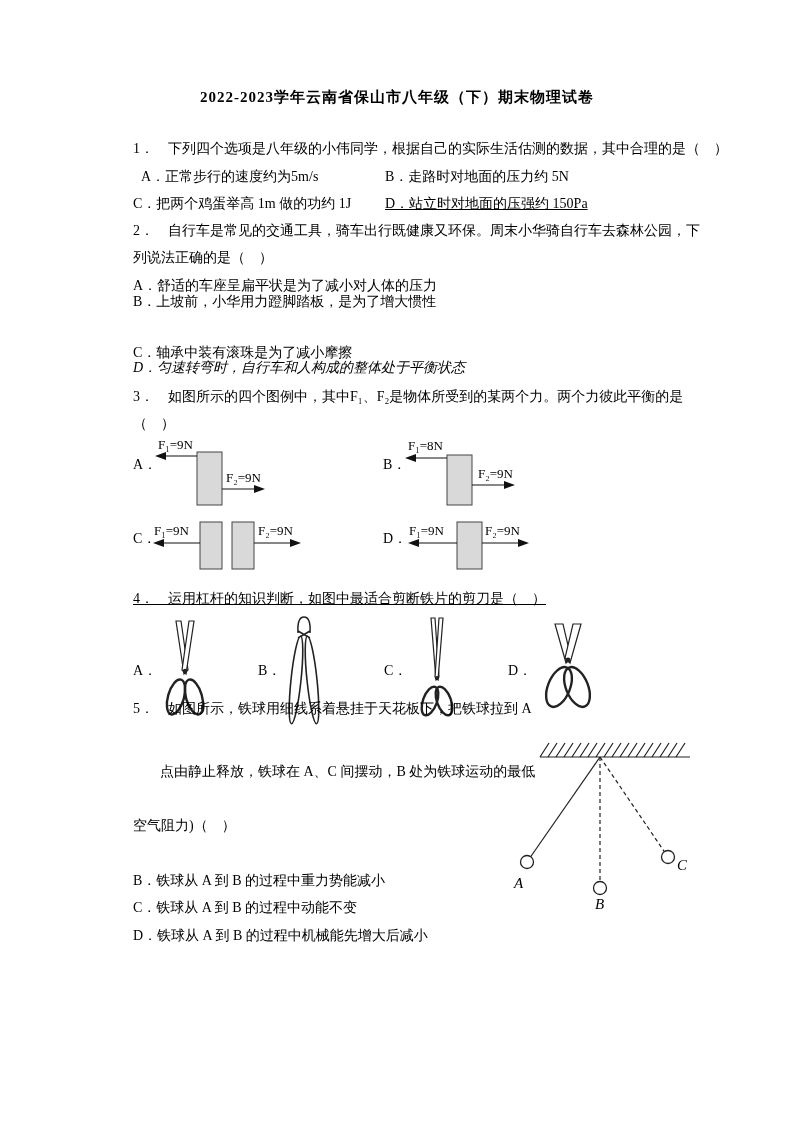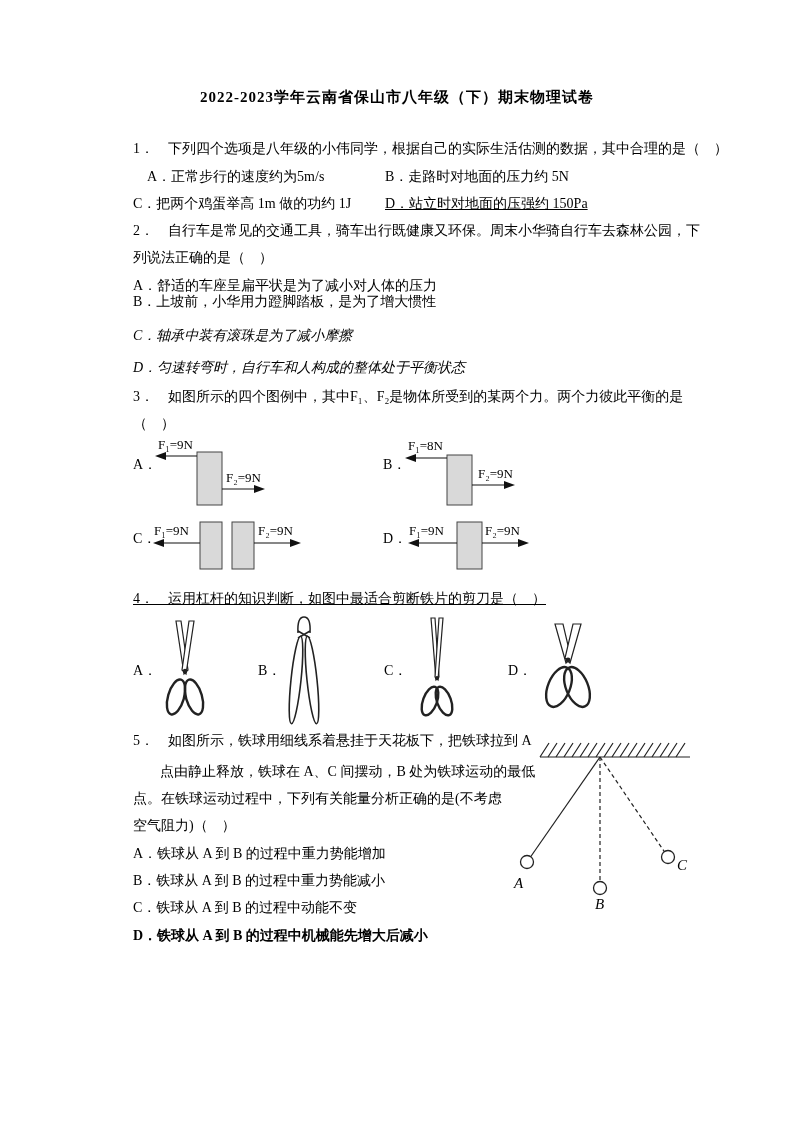--- a/index.html
+++ b/index.html
@@ -29,30 +29,30 @@
   .plabel{ font-family:"Liberation Serif","DejaVu Serif",serif; font-size:15px; font-style:italic; fill:#000; }
 </style>
 </head>
 <body>
 
 <div class="page">
 
   <div class="title">2022-2023学年云南省保山市八年级（下）期末物理试卷</div>
 
   <div class="t" style="left:133px; top:140px;">1．　下列四个选项是八年级的小伟同学，根据自己的实际生活估测的数据，其中合理的是（　）</div>
-  <div class="t" style="left:147px; top:168px;">A．正常步行的速度约为5m/s</div>
+  <div class="t" style="left:141px; top:168px;">A．正常步行的速度约为5m/s</div>
   <div class="t" style="left:385px; top:168px;">B．走路时对地面的压力约 5N</div>
   <div class="t" style="left:133px; top:195px;">C．把两个鸡蛋举高 1m 做的功约 1J</div>
   <div class="t" style="left:385px; top:195px;text-decoration:underline;">D．站立时对地面的压强约 150Pa</div>
 
   <div class="t" style="left:133px; top:222px;">2．　自行车是常见的交通工具，骑车出行既健康又环保。周末小华骑自行车去森林公园，下</div>
   <div class="t" style="left:133px; top:249px;">列说法正确的是（　）</div>
   <div class="t" style="left:133px; top:277px;">A．舒适的车座呈扁平状是为了减小对人体的压力</div>
   <div class="t" style="left:133px; top:293px;">B．上坡前，小华用力蹬脚踏板，是为了增大惯性</div>
-  <div class="t" style="left:133px; top:327px;font-style:italic;">C．轴承中装有滚珠是为了减小摩擦</div>
+  <div class="t" style="left:133px; top:344px;">C．轴承中装有滚珠是为了减小摩擦</div>
   <div class="t" style="left:133px; top:359px;font-style:italic;">D．匀速转弯时，自行车和人构成的整体处于平衡状态</div>
 
   <div class="t" style="left:133px; top:388px;">3．　如图所示的四个图例中，其中F₁、F₂是物体所受到的某两个力。两个力彼此平衡的是</div>
   <div class="t" style="left:133px; top:415px;">（　）</div>
 
   <div class="lbl" style="left:133px; top:456px;">A．</div>
   <svg class="fig" style="left:150px; top:432px;" width="150" height="80">
     <rect class="blk" x="47" y="20" width="25" height="53"></rect>
     <line class="ln" x1="47" y1="24" x2="14" y2="24"></line>
     <polygon class="ar" points="5,24 16,20 16,28"></polygon>
@@ -126,28 +126,26 @@
 
   <div class="lbl" style="left:508px; top:662px;">D．</div>
   <svg class="fig" style="left:538px; top:620px;" width="58" height="102">
     <path class="blade" d="M17 4 L25 4 L33 38 L28 43 Z"></path>
     <path class="blade" d="M43 4 L35 4 L27 38 L32 43 Z"></path>
     <circle cx="30" cy="40" r="2.4" fill="#222"></circle>
     <ellipse class="hdl" cx="21" cy="67" rx="11" ry="21" transform="rotate(22 21 67)"></ellipse>
     <ellipse class="hdl" cx="39" cy="67" rx="11" ry="21" transform="rotate(-22 39 67)"></ellipse>
   </svg>
 
-  <div class="t" style="left:133px; top:732px;">5．　如图所示，铁球用细线系着悬挂于天花板下，把铁球拉到 A</div>
+  <div class="t" style="left:133px; top:700px;">5．　如图所示，铁球用细线系着悬挂于天花板下，把铁球拉到 A</div>
   <div class="t" style="left:133px; top:763px;margin-left:27px;">点由静止释放，铁球在 A、C 间摆动，B 处为铁球运动的最低</div>
-  <div class="t" style="left:133px; top:790px;">点。在铁球运动过程中，下列有关能量分析正确的是(不考虑</div>
   <div class="t" style="left:133px; top:817px;">空气阻力)（　）</div>
-  <div class="t" style="left:133px; top:845px;">A．铁球从 A 到 B 的过程中重力势能增加</div>
   <div class="t" style="left:133px; top:872px;">B．铁球从 A 到 B 的过程中重力势能减小</div>
   <div class="t" style="left:133px; top:899px;">C．铁球从 A 到 B 的过程中动能不变</div>
-  <div class="t" style="left:133px; top:927px;font-weight:bold;">D．铁球从 A 到 B 的过程中机械能先增大后减小</div>
+  <div class="t" style="left:133px; top:927px;">D．铁球从 A 到 B 的过程中机械能先增大后减小</div>
 
   <svg class="fig" style="left:512px; top:733px;" width="190" height="195">
     <path class="pln" d="M28 24 L37 10 M36 24 L45 10 M44 24 L53 10 M52 24 L61 10 M60 24 L69 10 M68 24 L77 10 M76 24 L85 10 M84 24 L93 10 M92 24 L101 10 M100 24 L109 10 M108 24 L117 10 M116 24 L125 10 M124 24 L133 10 M132 24 L141 10 M140 24 L149 10 M148 24 L157 10 M156 24 L165 10 M164 24 L173 10"></path>
     <line class="pln" x1="28" y1="24" x2="178" y2="24"></line>
     <line class="pln" x1="88" y1="24" x2="15" y2="129"></line>
     <line class="pdash" x1="88" y1="24" x2="88" y2="148"></line>
     <line class="pdash" x1="88" y1="24" x2="156" y2="124"></line>
     <circle class="ball" cx="15" cy="129" r="6.5"></circle>
     <circle class="ball" cx="88" cy="155" r="6.5"></circle>
     <circle class="ball" cx="156" cy="124" r="6.5"></circle>

